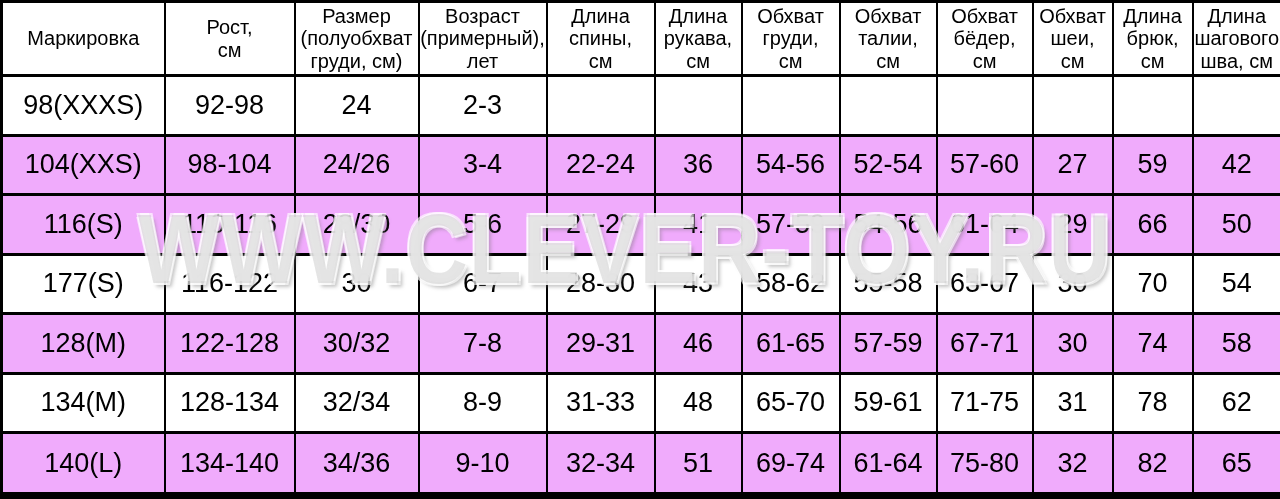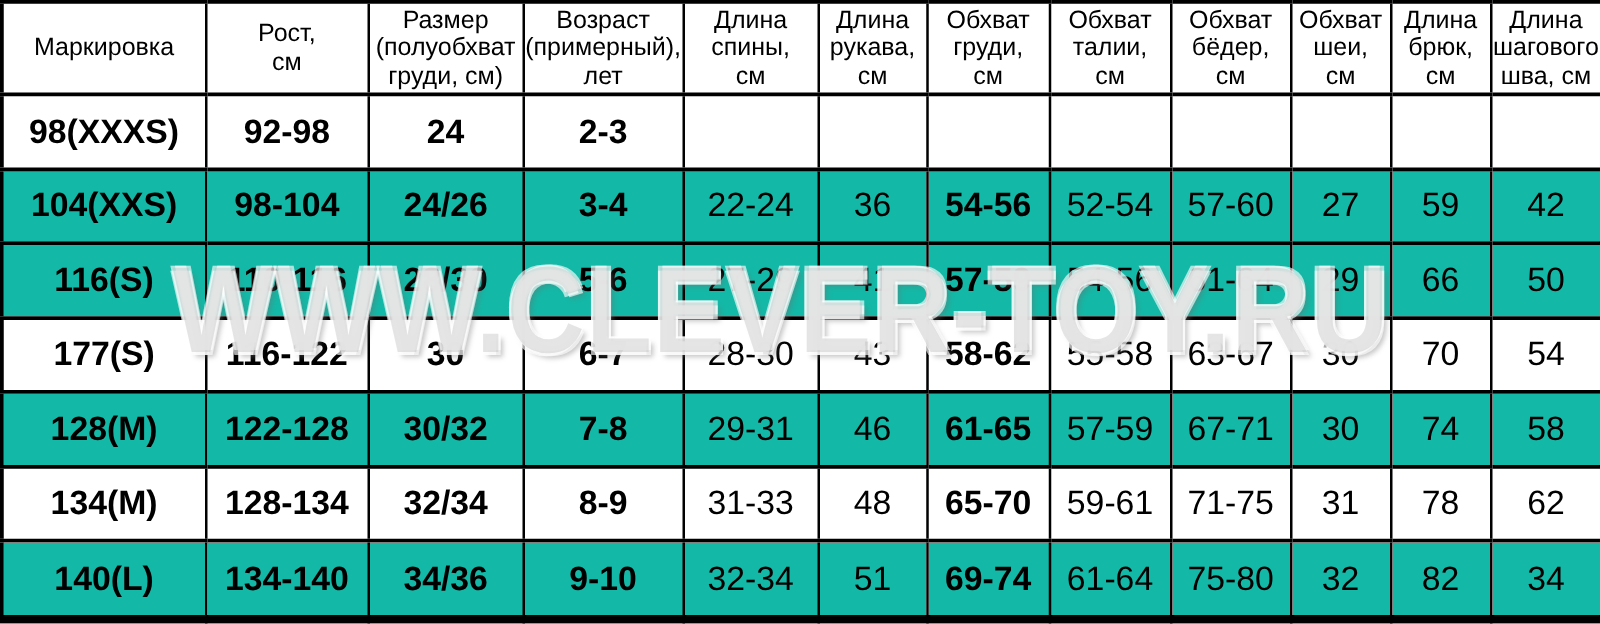--- a/index.html
+++ b/index.html
@@ -38,22 +38,22 @@
     font-size: 20px;
     font-weight: normal;
     line-height: 1.12;
     white-space: pre-line;
     background: #ffffff;
   }
   td {
     font-size: 27px;
     background: #ffffff;
   }
-  td.b { font-weight: bold; }
-  tr.alt td { background: #14b8a6; }
+  td.b { font-weight: normal; }
+  tr.alt td { background: #f0abfc; }
 
   .watermark {
     position: absolute;
     left: 138px;
     top: 193px;
     width: 1060px;
     height: 112px;
     display: flex;
     align-items: center;
     white-space: nowrap;
@@ -219,20 +219,20 @@
           <td class="b">134-140</td>
           <td class="b">34/36</td>
           <td class="b">9-10</td>
           <td>32-34</td>
           <td>51</td>
           <td class="b">69-74</td>
           <td>61-64</td>
           <td>75-80</td>
           <td>32</td>
           <td>82</td>
-          <td>34</td>
+          <td>65</td>
         </tr>
       </tbody>
   </table>
 
   <div class="watermark">WWW.CLEVER-TOY.RU</div>
 
 </div>
 
 </body></html>

